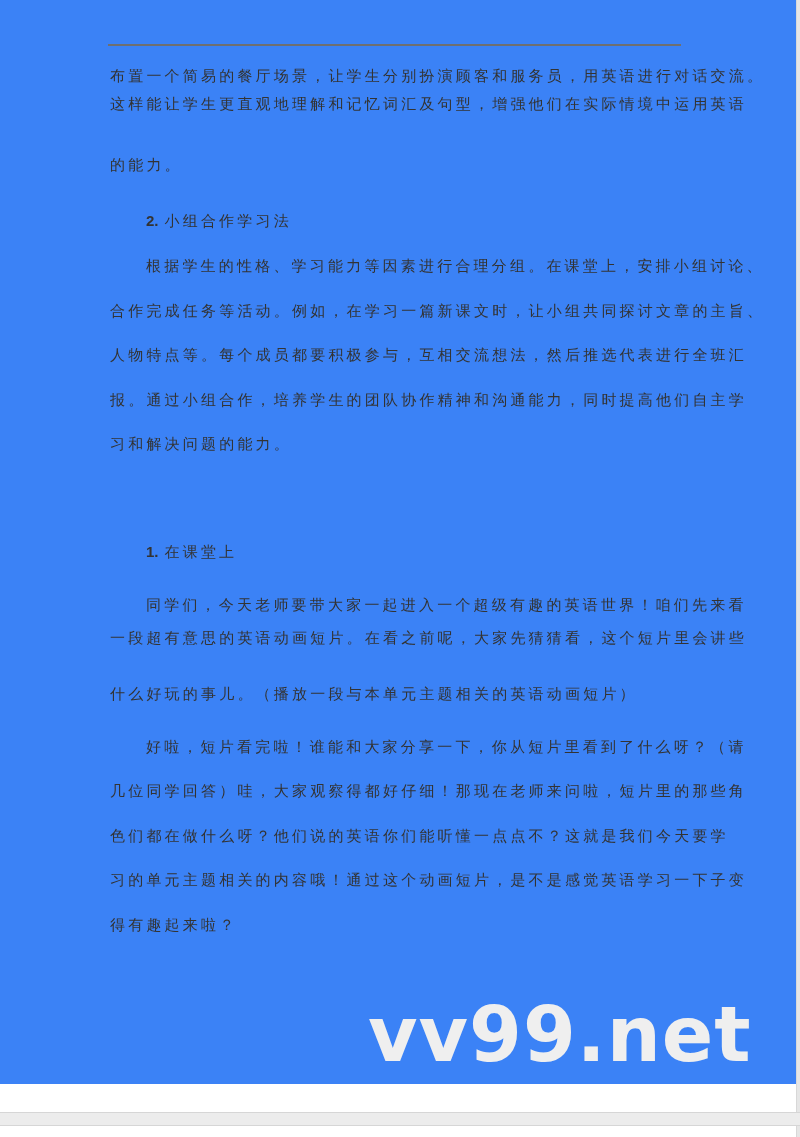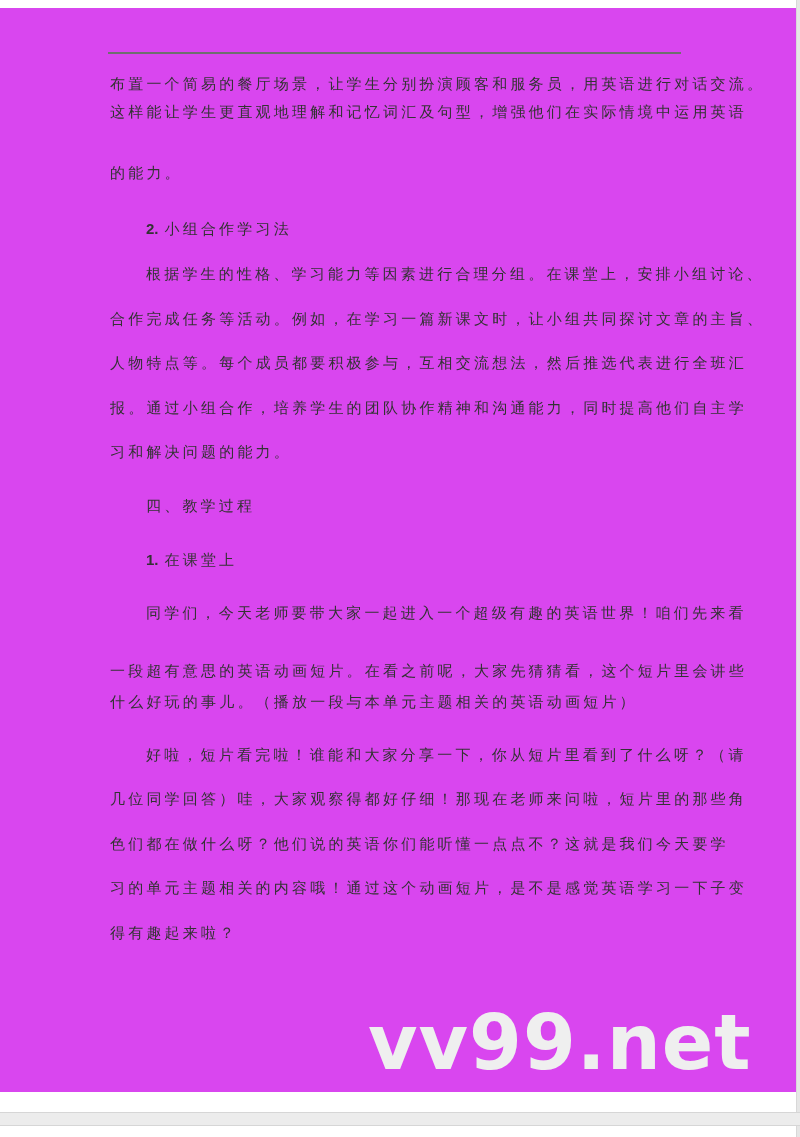--- a/index.html
+++ b/index.html
@@ -13,22 +13,21 @@
     position: relative;
     overflow: hidden;
     font-family: "DejaVu Sans", "Liberation Sans", sans-serif;
     color: #333333;
   }
   .page {
     position: absolute;
     left: 0; top: 0;
     width: 796px;
     height: 1084px;
-    background: #d946ef;
-    margin-top: 8px;
+    background: #3b82f6;
   }
   .right-edge {
     position: absolute;
     left: 796px; top: 0;
     width: 4px; height: 1137px;
     background: #e6e6e6;
     border-left: 1px solid #d8d8d8;
   }
   .header-rule {
     position: absolute;
@@ -90,27 +89,26 @@
 
   <div class="line indent" style="top:211px">
     <span class="heading-num">2.</span><span>小组合作学习法</span>
   </div>
   <div class="line" style="top:301px">合作完成任务等活动。例如，在学习一篇新课文时，让小组共同探讨文章的主旨、</div>
   <div class="line indent" style="top:256px">根据学生的性格、学习能力等因素进行合理分组。在课堂上，安排小组讨论、</div>
   <div class="line" style="top:390px">报。通过小组合作，培养学生的团队协作精神和沟通能力，同时提高他们自主学</div>
   <div class="line" style="top:345px">人物特点等。每个成员都要积极参与，互相交流想法，然后推选代表进行全班汇</div>
   <div class="line" style="top:434px">习和解决问题的能力。</div>
 
-  <div class="line indent" style="top:488px">四、教学过程</div>
 
   <div class="line indent" style="top:542px">
     <span class="heading-num">1.</span><span>在课堂上</span>
   </div>
   <div class="line indent" style="top:595px">同学们，今天老师要带大家一起进入一个超级有趣的英语世界！咱们先来看</div>
-  <div class="line" style="top:653px">一段超有意思的英语动画短片。在看之前呢，大家先猜猜看，这个短片里会讲些</div>
+  <div class="line" style="top:628px">一段超有意思的英语动画短片。在看之前呢，大家先猜猜看，这个短片里会讲些</div>
   <div class="line" style="top:684px">什么好玩的事儿。（播放一段与本单元主题相关的英语动画短片）</div>
 
   <div class="line indent" style="top:737px">好啦，短片看完啦！谁能和大家分享一下，你从短片里看到了什么呀？（请</div>
   <div class="line" style="top:781px">几位同学回答）哇，大家观察得都好仔细！那现在老师来问啦，短片里的那些角</div>
   <div class="line" style="top:826px">色们都在做什么呀？他们说的英语你们能听懂一点点不？这就是我们今天要学</div>
   <div class="line" style="top:870px">习的单元主题相关的内容哦！通过这个动画短片，是不是感觉英语学习一下子变</div>
   <div class="line" style="top:915px">得有趣起来啦？</div>
 
 
   <div class="watermark">vv99.net</div>

